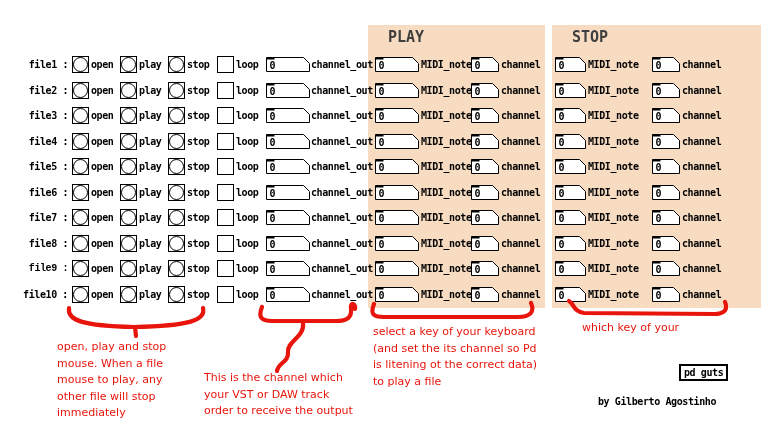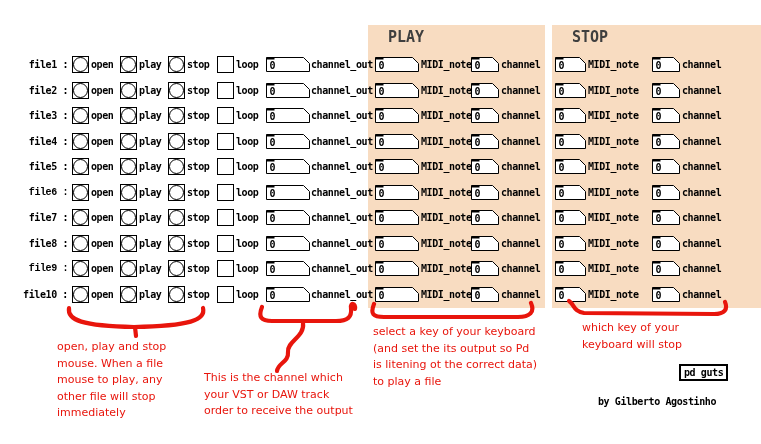--- a/index.html
+++ b/index.html
@@ -253,21 +253,21 @@
         </svg></div>
       <div class="pdtext wlabel" style="left: 588px;">MIDI_note</div>
       <div class="numbox" style="left: 652px;"><svg width="28" height="15" xmlns="http://www.w3.org/2000/svg">
           <path d="M0.5 0.5 H21.5 L27.5 6.5 V14.5 H0.5 Z" fill="#ffffff" stroke="#000000"></path>
           <rect x="0.5" y="0.5" width="8" height="2" fill="#000000"></rect>
           <text x="3.5" y="11.5" class="nbval">0</text>
         </svg></div>
       <div class="pdtext wlabel" style="left: 682px;">channel</div>
     </div>
     <div class="row" style="left: 0px; top: 184px;">
-      <div class="pdtext filelabel" style="left: 0px; font-family: Liberation Mono, monospace;">file6 :</div>
+      <div class="pdtext filelabel" style="left: 0px;">file6 :</div>
       <div class="bang" style="left: 72px;"></div>
       <div class="pdtext wlabel" style="left: 91px;">open</div>
       <div class="bang" style="left: 120px;"></div>
       <div class="pdtext wlabel" style="left: 139px;">play</div>
       <div class="bang" style="left: 168px;"></div>
       <div class="pdtext wlabel" style="left: 187px;">stop</div>
       <div class="tgl" style="left: 217px;"></div>
       <div class="pdtext wlabel" style="left: 236px;">loop</div>
       <div class="numbox" style="left: 266px;"><svg width="44" height="15" xmlns="http://www.w3.org/2000/svg">
           <path d="M0.5 0.5 H37.5 L43.5 6.5 V14.5 H0.5 Z" fill="#ffffff" stroke="#000000"></path>
@@ -470,17 +470,17 @@
   <path d="M69 308 C67 320 82 326 134 327 C190 326 206 320 203 308"></path>
   <path d="M135 327 L136 336"></path>
   <path d="M262 307 C258 317 261 321 272 321 L336 321 C348 321 352 317 351 308 C350 302 356 303 355 309"></path>
   <path d="M303 323 C305 337 287 341 288 352 C289 362 278 363 277 371"></path>
   <path d="M374 304 C370 314 373 317 384 317 L518 317 C530 317 535 312 531 303"></path>
   <path d="M569 301 C575 305 573 311 584 313 L714 314 C725 314 728 309 725 302"></path>
 </svg>
 
 <div class="note" id="note-0" style="left:57px;top:339px;"><div>open, play and stop</div><div>mouse. When a file</div><div>mouse to play, any</div><div>other file will stop</div><div>immediately</div></div>
 <div class="note" id="note-1" style="left:204px;top:370px;"><div>This is the channel which</div><div>your VST or DAW track</div><div>order to receive the output</div></div>
-<div class="note" id="note-2" style="left:373px;top:324px;"><div>select a key of your keyboard</div><div>(and set the its output so Pd</div><div>is litening ot the correct data)</div><div>to play a file</div></div>
-<div class="note" id="note-3" style="left:582px;top:320px;"><div>which key of your</div><div>keyboard will stop</div></div>
+<div class="note" id="note-2" style="left:373px;top:324px;"><div>select a key of your keyboard</div><div>(and set the its channel so Pd</div><div>is litening ot the correct data)</div><div>to play a file</div></div>
+<div class="note" id="note-3" style="left:582px;top:320px;"><div>which key of your</div></div>
 
 <div class="objbox pdtext" style="left:679px;top:364px;">pd guts</div>
 <div class="pdtext" style="left:598px;top:395px;">by Gilberto Agostinho</div>
 
 </body></html>

